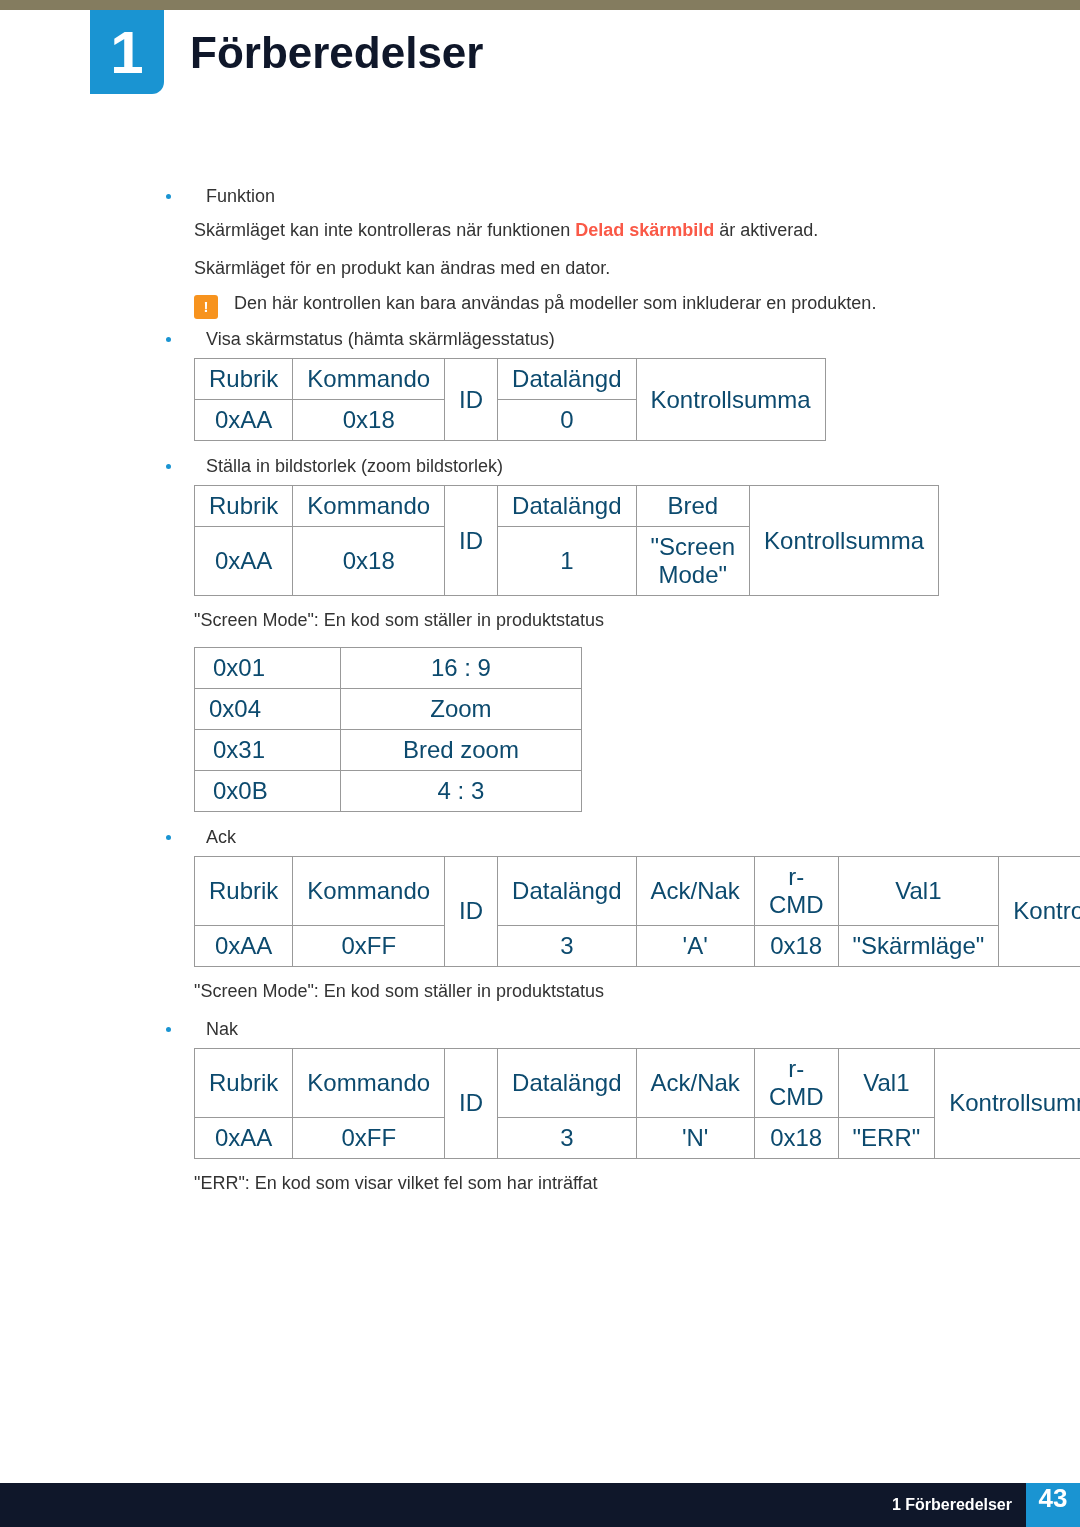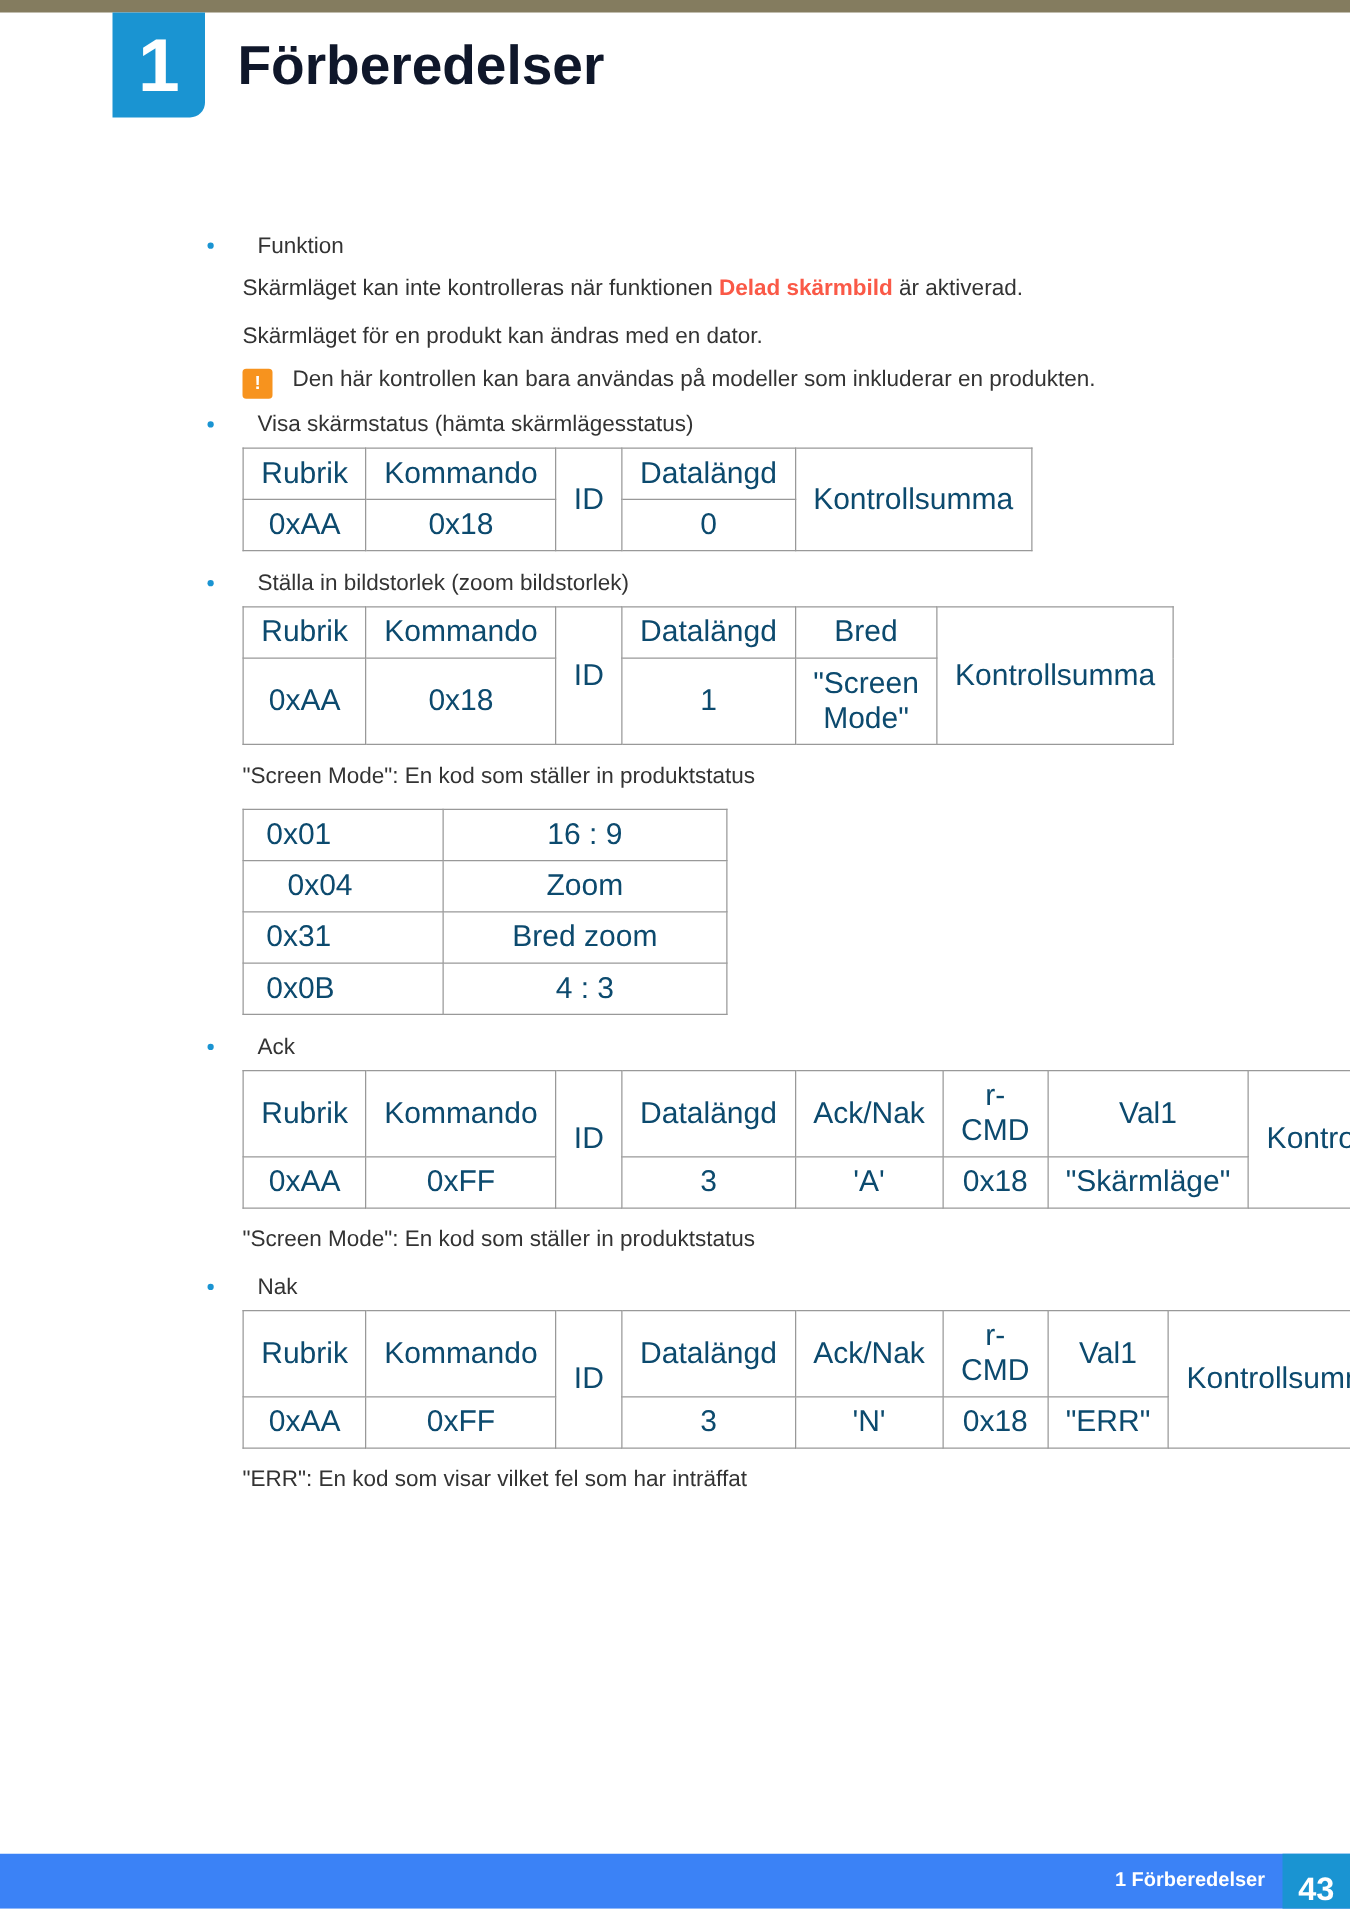--- a/index.html
+++ b/index.html
@@ -97,33 +97,33 @@
     border: 1px solid #999;
     padding: 6px 14px;
     text-align: center;
     font-weight: normal;
   }
   .txt { margin: 6px 0 16px 34px; }
   .footer {
     position: absolute;
     bottom: 0; left: 0; right: 0;
     height: 44px;
-    background: #3b82f6;
+    background: #0f172a;
     display: flex;
     justify-content: flex-end;
     align-items: center;
     color: #fff;
     font-size: 16px;
     font-weight: bold;
   }
   .footer .ftxt { margin-right: 14px; }
   .footer .pgnum {
     width: 54px; height: 44px;
     background: #1a94d2;
-    display:flex; align-items:flex-end; justify-content:center;
+    display:flex; align-items:flex-start; justify-content:center;
     font-size: 26px;
   }
   .rcmd-col { min-width: 70px; }
 </style>
 </head>
 <body>
 
 <div class="top-bar"></div>
 
 <div class="chapter-box">
@@ -190,21 +190,21 @@
       </tbody>
         </table>
       <div class="txt">"Screen Mode": En kod som ställer in produktstatus</div>
       <table class="tbl" style="width:388px">
         <tbody>
             <tr>
               <td style="text-align:left;padding-left:18px">0x01</td>
               <td>16 : 9</td>
             </tr>
         <tr>
-              <td style="text-align:left;padding-left:35px">0x04</td>
+              <td style="text-align:left;padding-left:14px">0x04</td>
               <td>Zoom</td>
             </tr>
         <tr>
               <td style="text-align:left;padding-left:18px">0x31</td>
               <td>Bred zoom</td>
             </tr>
         <tr>
               <td style="text-align:left;padding-left:18px">0x0B</td>
               <td>4 : 3</td>
             </tr>

